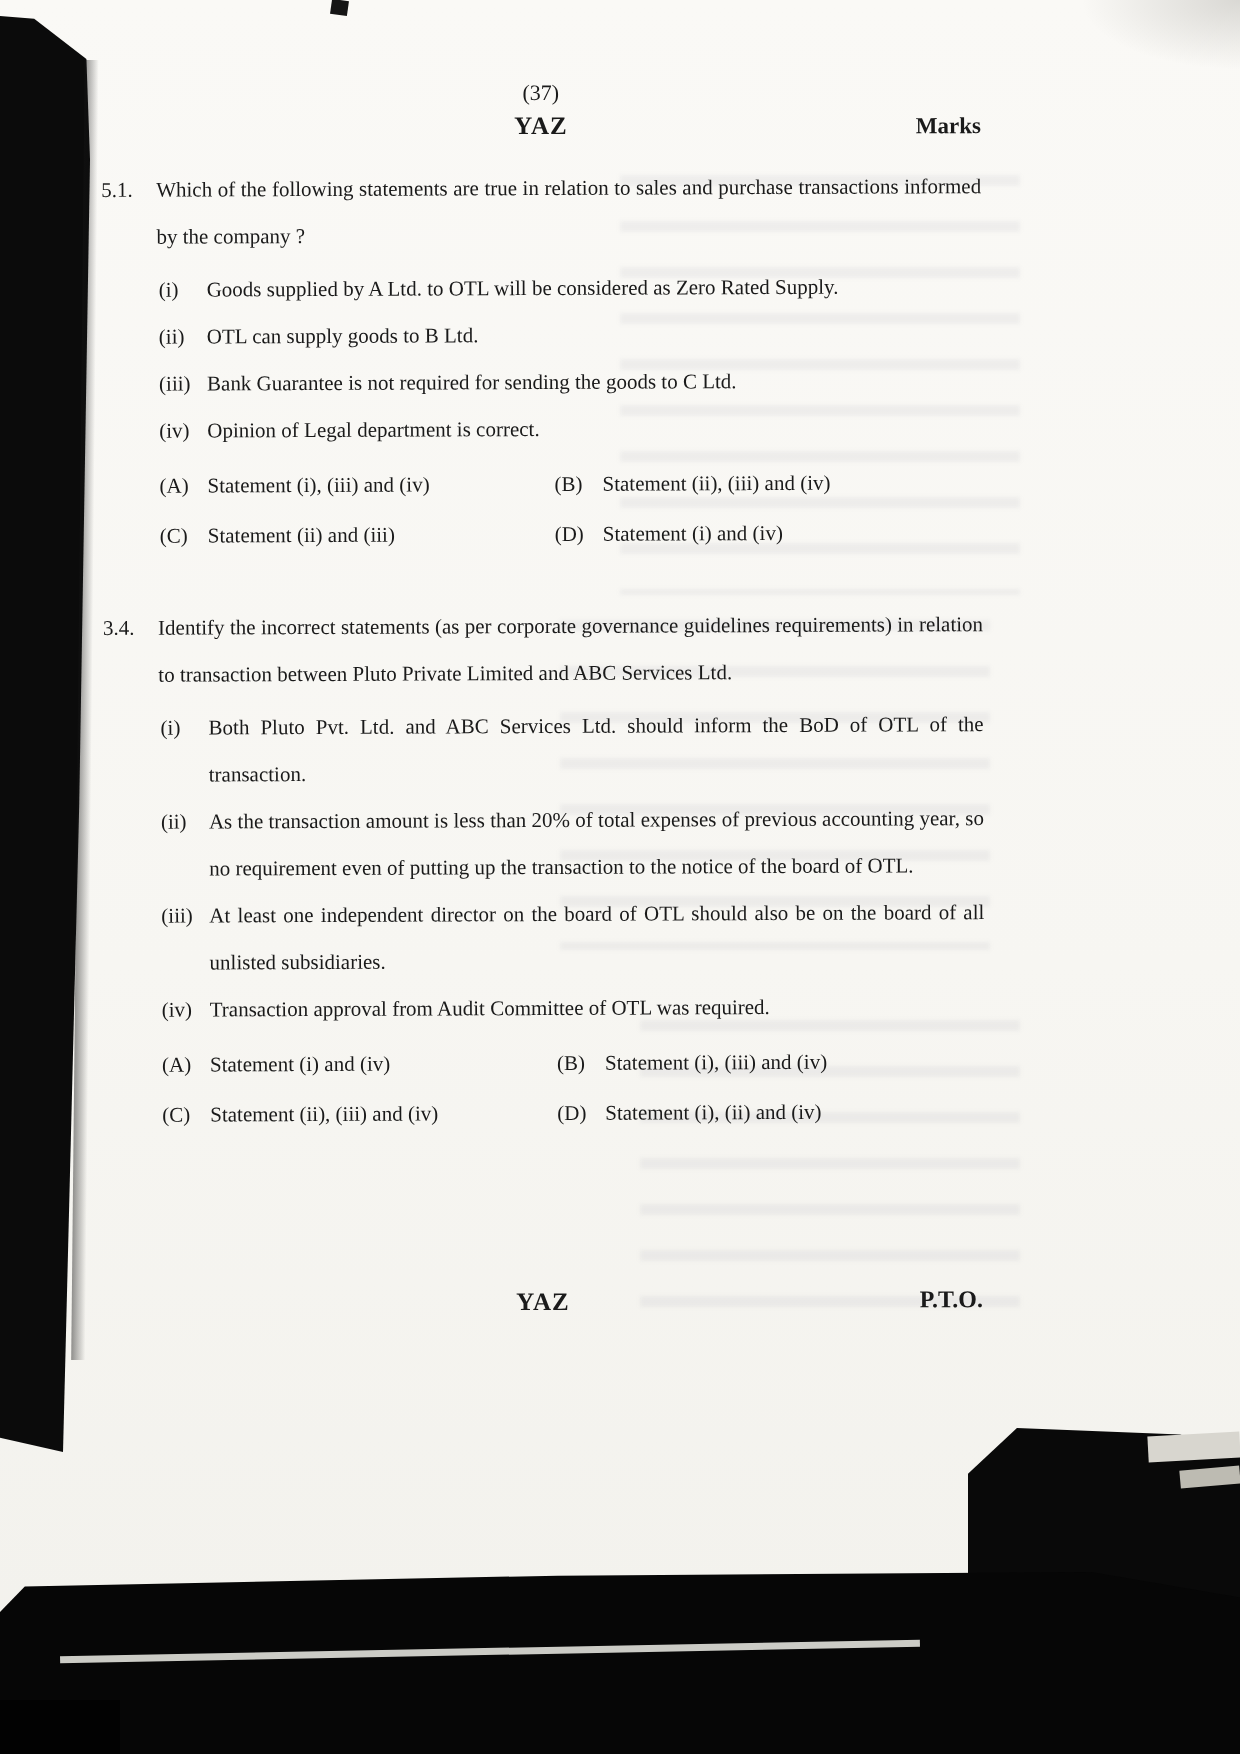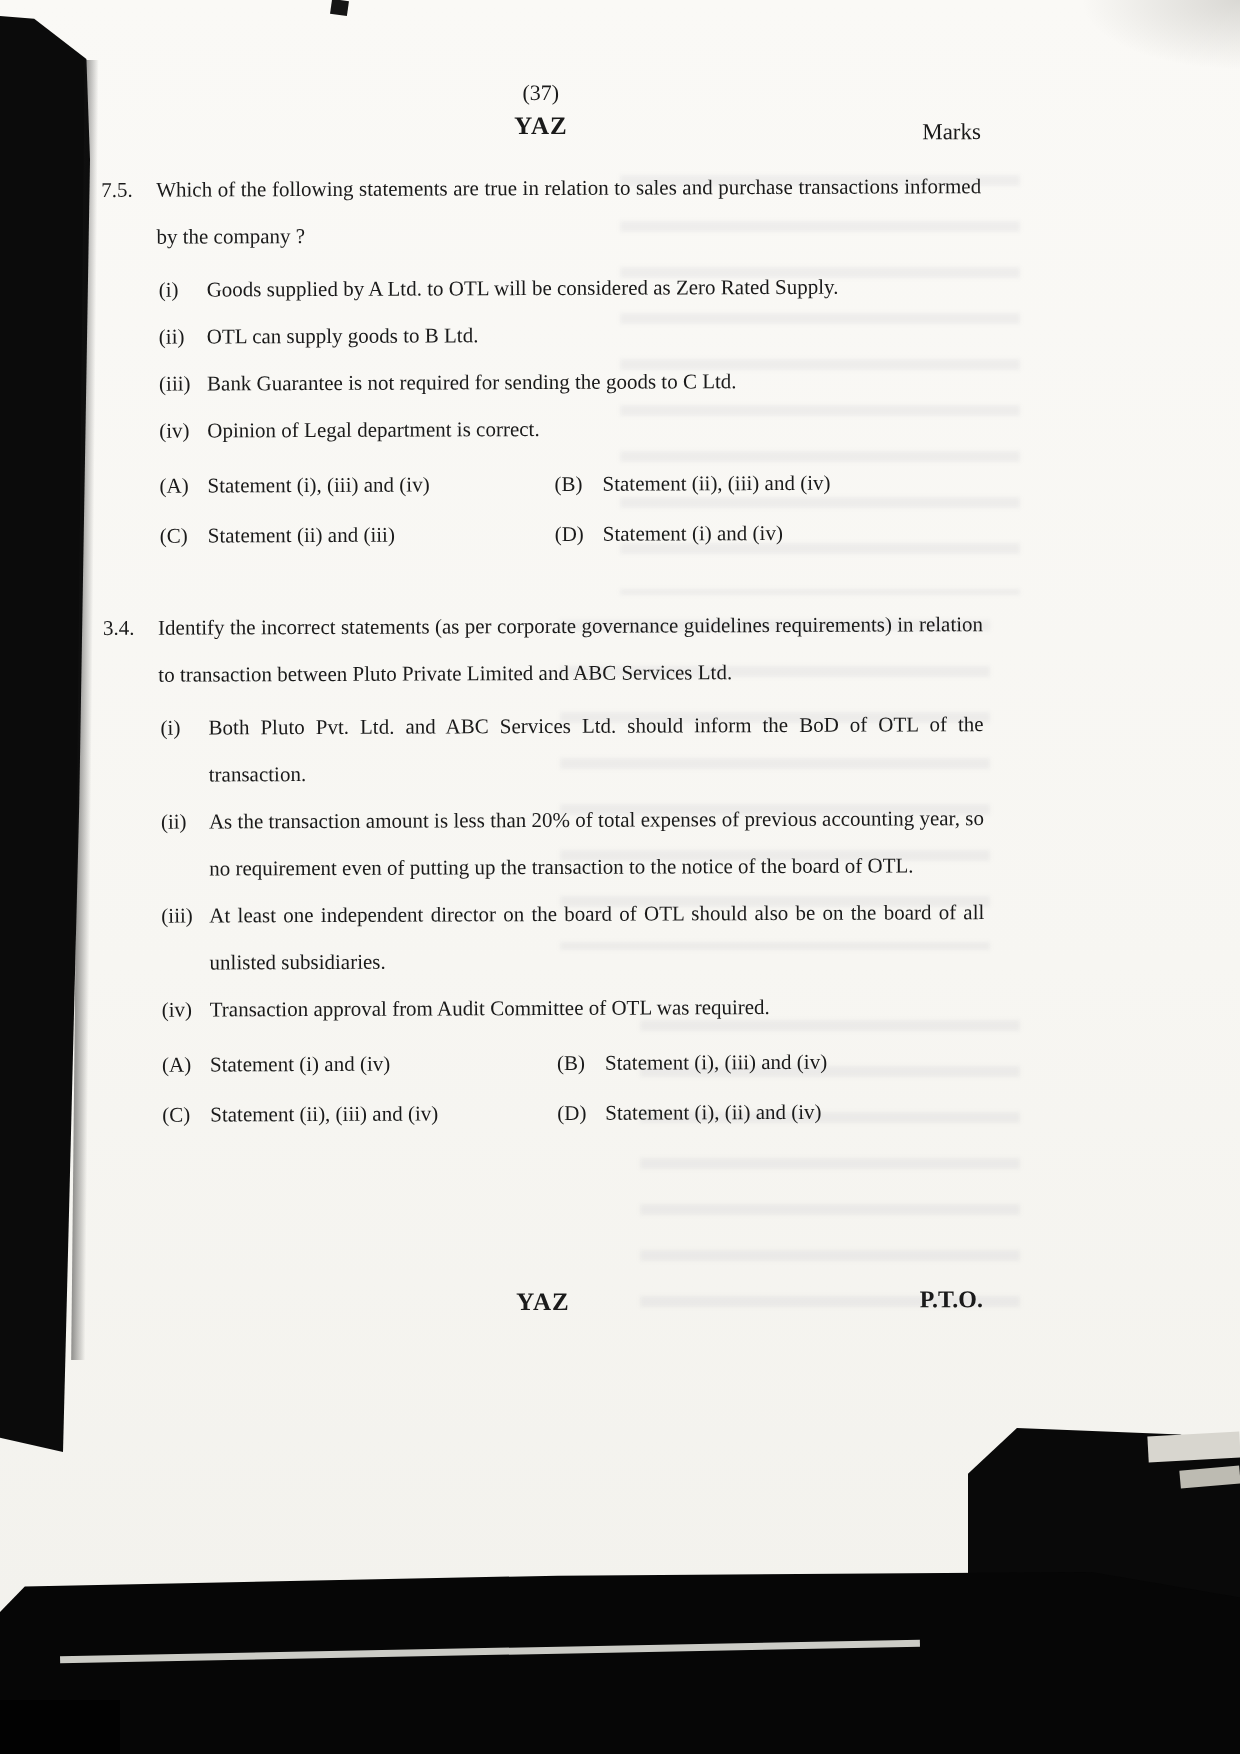--- a/index.html
+++ b/index.html
@@ -78,21 +78,21 @@
 
   
   .sheet {
     position: absolute; left: 103px; top: 78px; width: 880px;
     transform: rotate(-0.25deg);
     font-size: 21px;
   }
   .page-num { text-align: center; font-size: 22px; line-height: 30px; }
   .head-row { position: relative; text-align: center; line-height: 36px; }
   .head-code { font-weight: bold; font-size: 25px; letter-spacing: 1px; }
-  .head-marks { position: absolute; right: 0; top: 8px; font-weight: normal; font-size: 23px; }
+  .head-marks { position: absolute; right: 0; top: 2px; font-weight: bold; font-size: 23px; }
 
   .question { margin-top: 20px; }
   .q2 { margin-top: 44px; }
   .q-head { display: flex; }
   .q-num { width: 55px; flex: 0 0 55px; line-height: 47px; }
   .q-text { margin: 0; flex: 1; text-align: justify; line-height: 47px; }
 
   .statements { margin-left: 57px; margin-top: 6px; }
   .stmt { display: flex; }
   .s-lbl { width: 48px; flex: 0 0 48px; line-height: 47px; }
@@ -130,21 +130,21 @@
 
   <div class="page-num">(37)</div>
 
   <div class="head-row">
     <span class="head-code">YAZ</span>
     <span class="head-marks">Marks</span>
   </div>
 
   <section class="question">
     <div class="q-head">
-      <span class="q-num">7.5.</span>
+      <span class="q-num">5.1.</span>
       <p class="q-text">Which of the following statements are true in relation to sales and purchase transactions informed by the company ?</p>
     </div>
     <div class="statements">
       <div class="stmt">
         <span class="s-lbl">(i)</span>
         <p class="s-txt">Goods supplied by A Ltd. to OTL will be considered as Zero Rated Supply.</p>
       </div>
       <div class="stmt">
         <span class="s-lbl">(ii)</span>
         <p class="s-txt">OTL can supply goods to B Ltd.</p>

